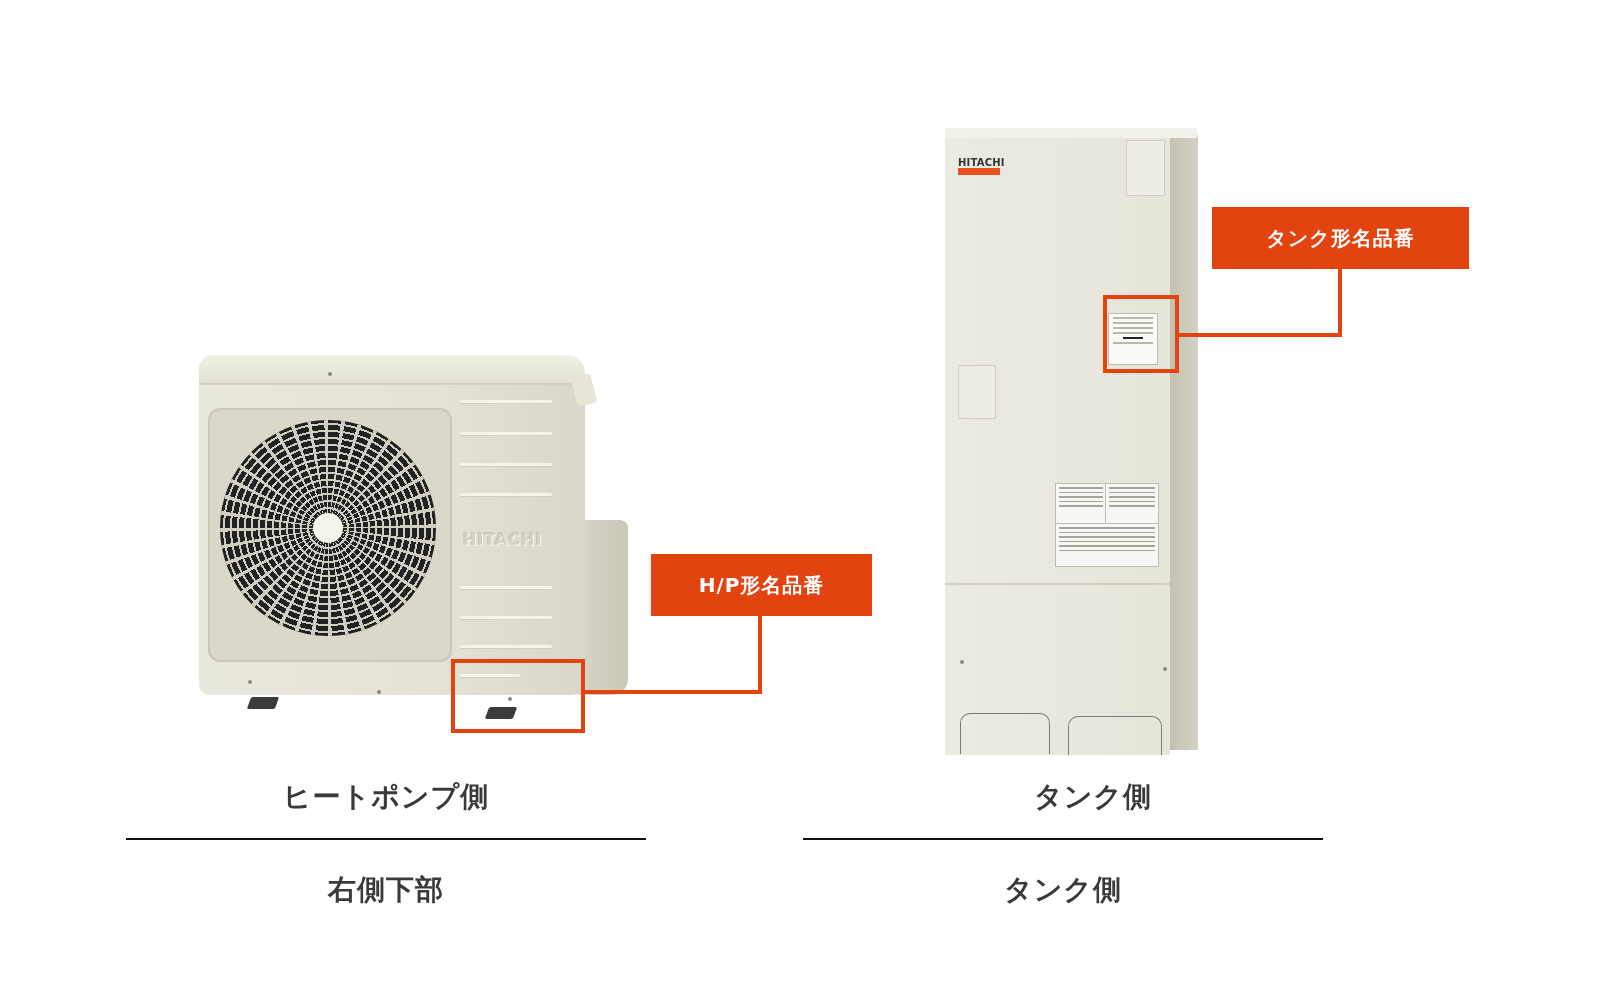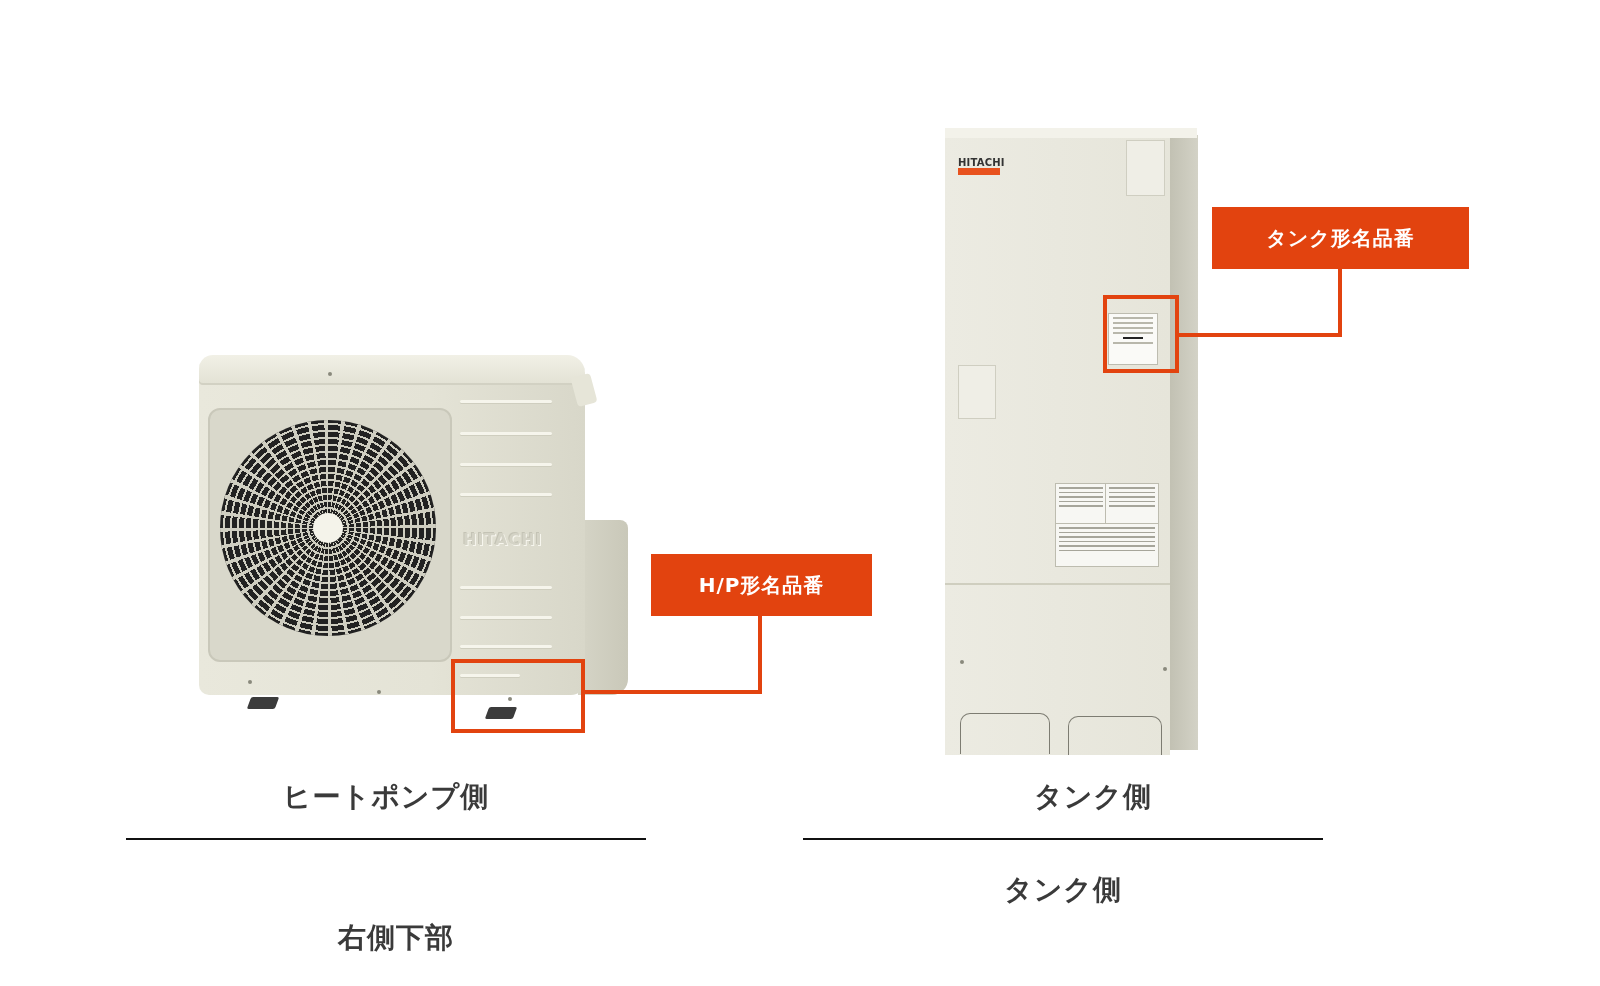--- a/index.html
+++ b/index.html
@@ -142,17 +142,17 @@
   <div class="abs cover" style="left:1068px;top:716px;width:92px;height:38px;"></div>
 </div>
 
 <div class="abs frame" style="left:1103px;top:295px;width:76px;height:78px;"></div>
 <div class="abs conn" style="left:1177px;top:333px;width:165px;height:4px;"></div>
 <div class="abs conn" style="left:1338px;top:268px;width:4px;height:69px;"></div>
 <div class="abs callout" style="left:1212px;top:207px;width:257px;height:62px;">タンク形名品番</div>
 
 <div class="abs caption" style="left:126px;top:778px;width:520px;text-align:center;">ヒートポンプ側</div>
 <div class="abs divider" style="left:126px;top:838px;width:520px;"></div>
-<div class="abs caption" style="left:136px;top:871px;width:520px;margin-top:48px;">右側下部</div>
+<div class="abs caption" style="left:126px;top:871px;width:520px;">右側下部</div>
 
 <div class="abs caption" style="left:833px;top:778px;width:520px;">タンク側</div>
 <div class="abs divider" style="left:803px;top:838px;width:520px;"></div>
 <div class="abs caption" style="left:803px;top:871px;width:520px;">タンク側</div>
 
 </body></html>

